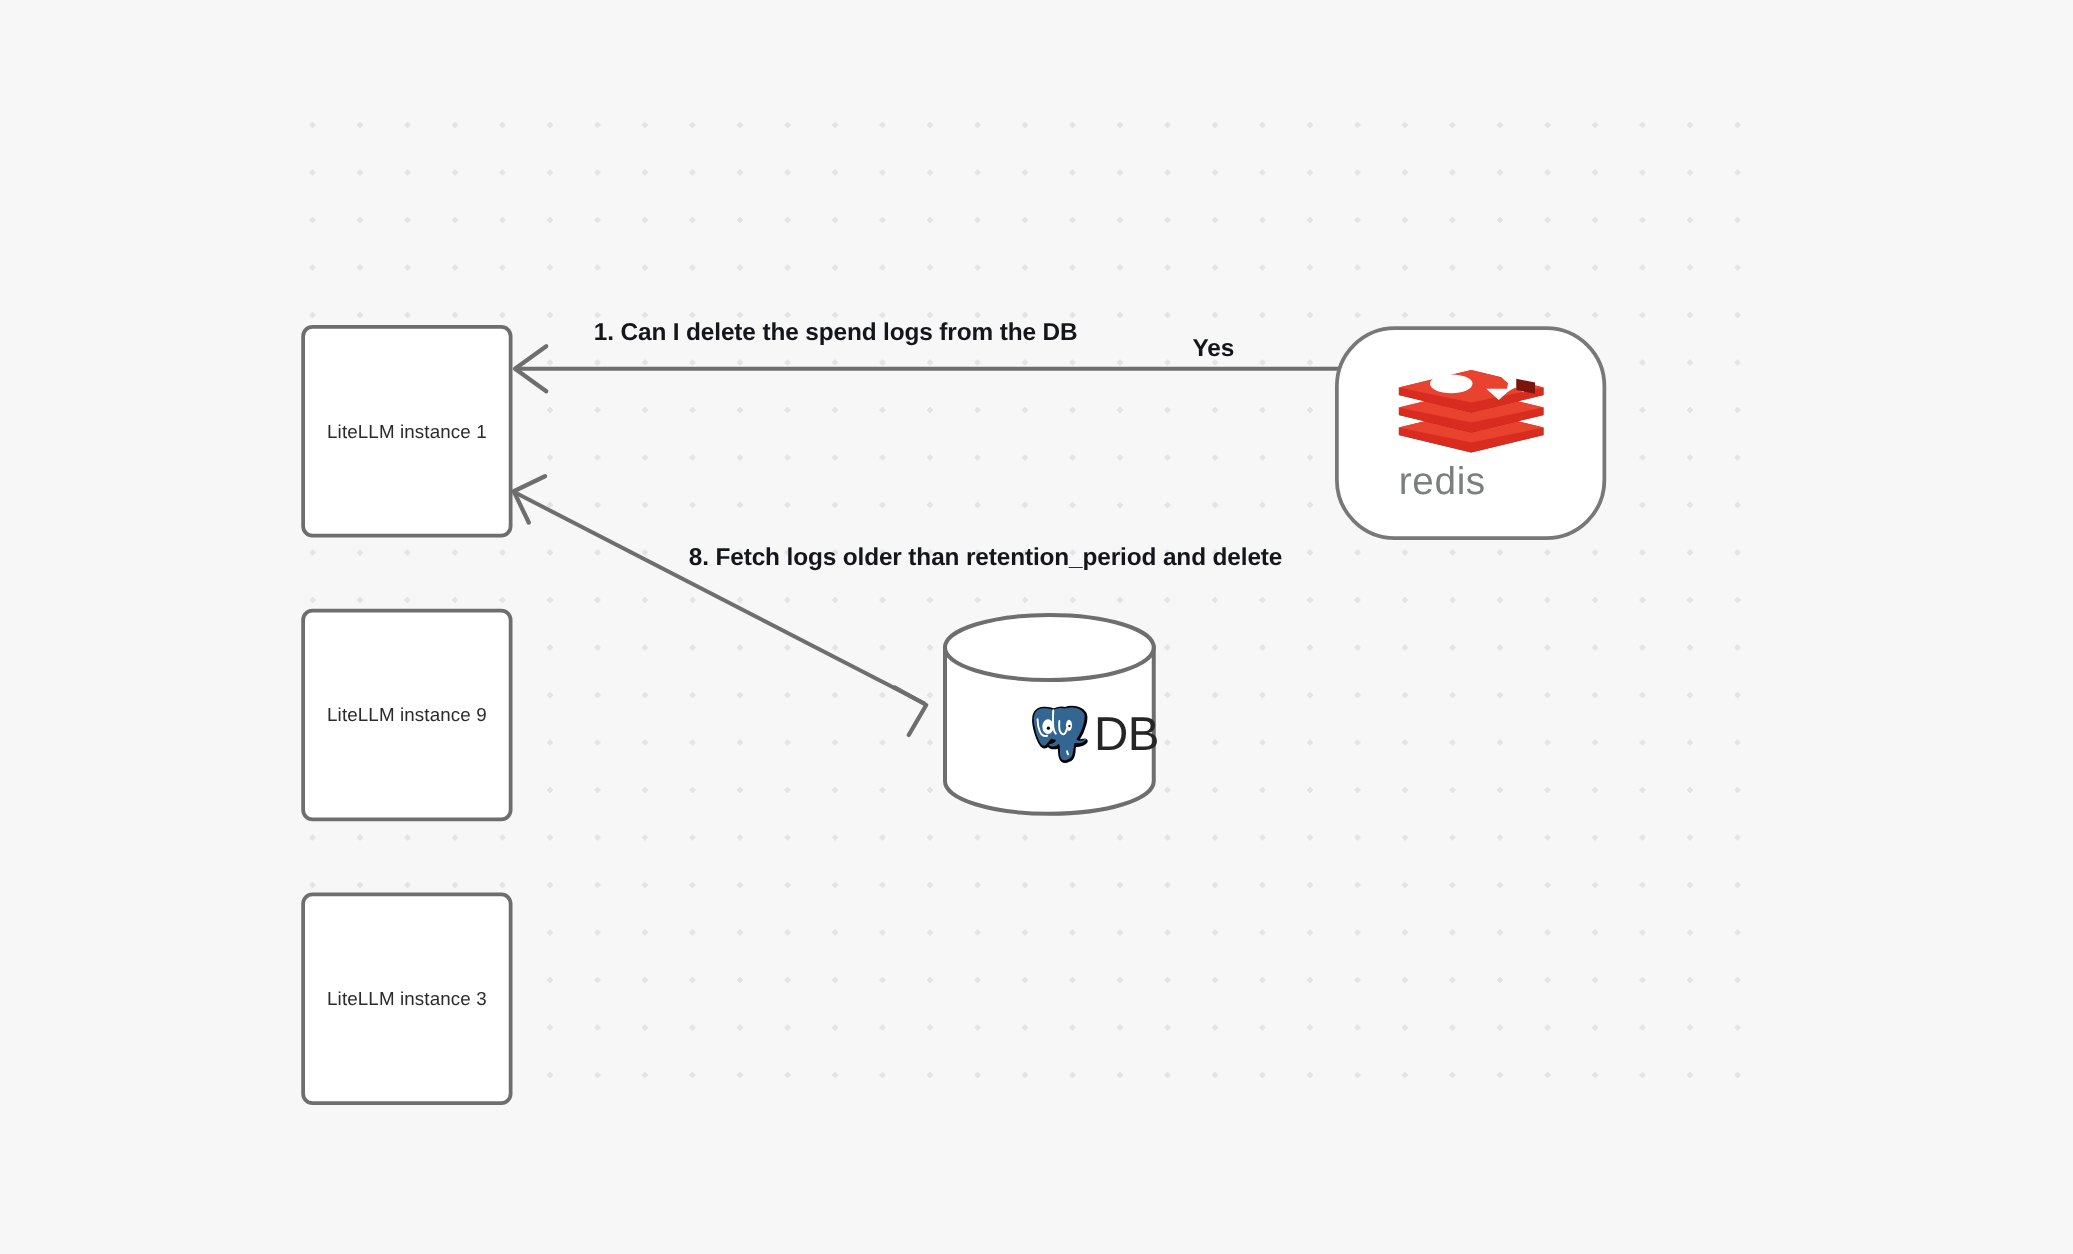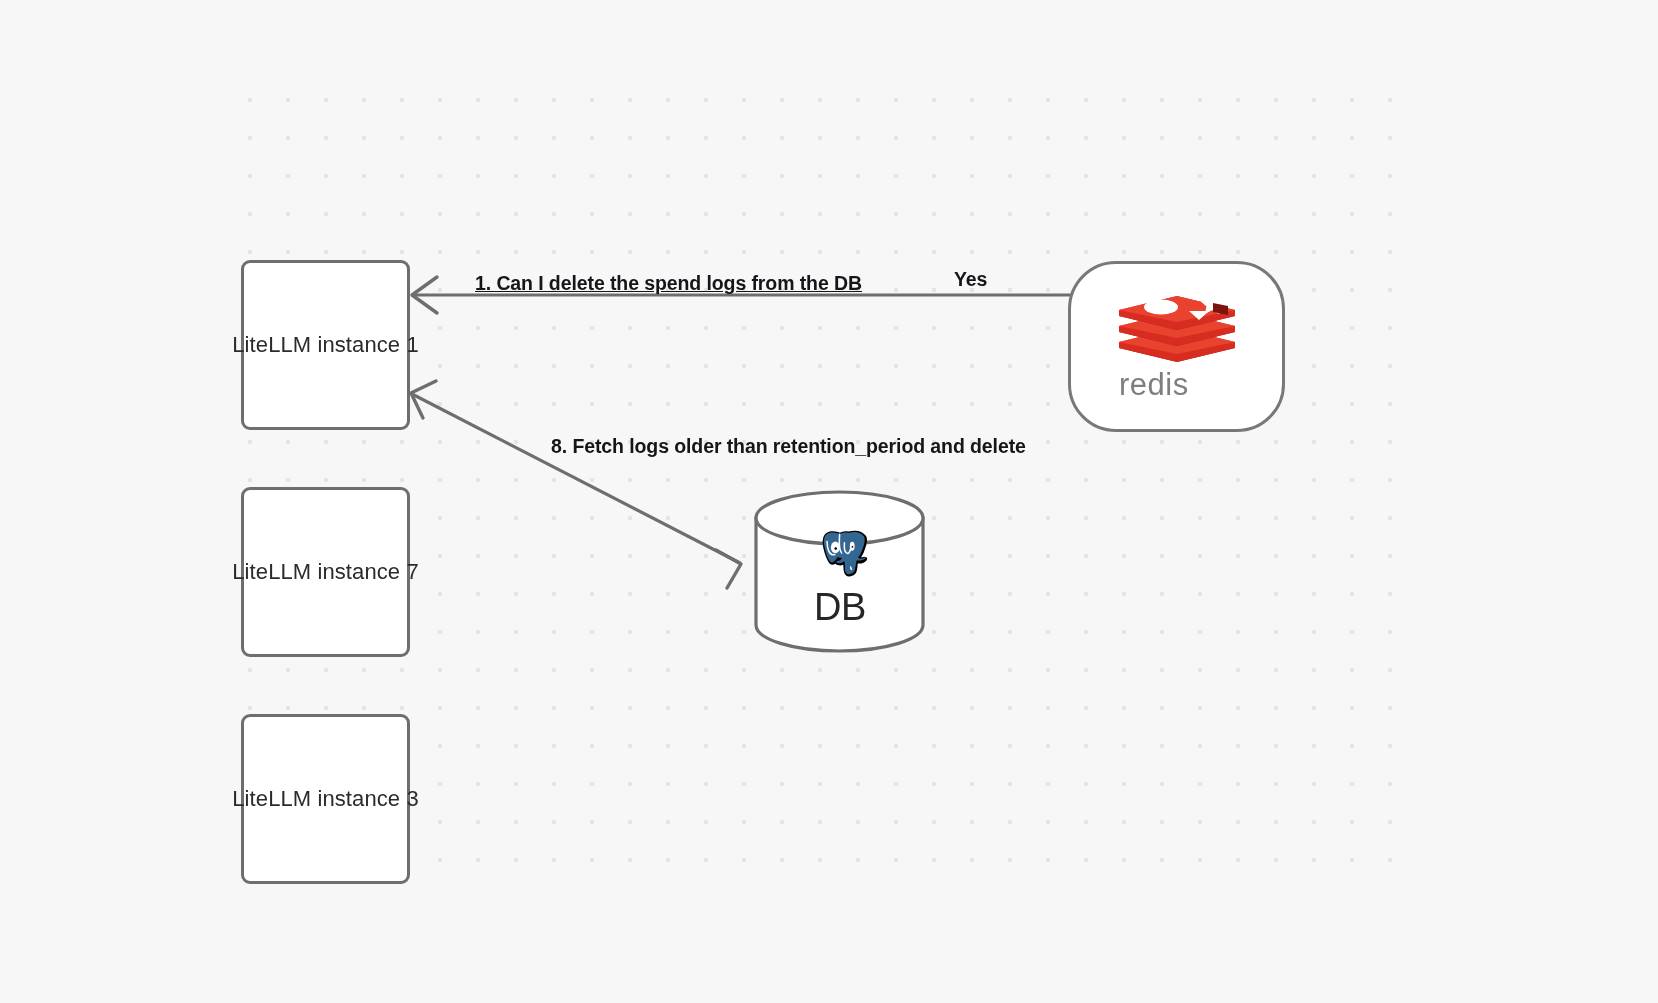--- a/index.html
+++ b/index.html
@@ -42,21 +42,21 @@
     position: absolute;
     background: #ffffff;
     border: 3px solid #6e6e6e;
     border-radius: 9px;
     box-sizing: border-box;
     display: flex;
     align-items: center;
     justify-content: center;
   }
   .node-box .node-label {
-    font-size: 22px;
+    font-size: 15px;
     color: #2b2b2b;
     letter-spacing: .1px;
     white-space: nowrap;
   }
   #node-litellm-1 { left: 241px; top: 260px; width: 169px; height: 170px; }
   #node-litellm-2 { left: 241px; top: 487px; width: 169px; height: 170px; }
   #node-litellm-3 { left: 241px; top: 714px; width: 169px; height: 170px; }
 
   
   #node-redis {
@@ -85,42 +85,41 @@
     width: 175px;
     height: 163px;
   }
   #db-cylinder { position: absolute; left: 0; top: 0; }
   #db-content {
     position: absolute;
     left: 0; top: 0;
     width: 175px; height: 163px;
     display: flex;
     align-items: center;
-    justify-content: flex-start;
+    justify-content: flex-end;
     padding-top: 34px;
     box-sizing: border-box;
-    flex-direction: column;
   }
   #db-text {
     font-size: 38px;
     color: #262626;
     letter-spacing: -0.5px;
     margin-left: 1px;
   }
 
   
   .edge-label {
     position: absolute;
     font-size: 19.5px;
     font-weight: bold;
     color: #14161a;
     white-space: nowrap;
     letter-spacing: -0.1px;
   }
-  #edge-label-1     { left: 475px; top: 272px; text-decoration: underline; }
+  #edge-label-1     { left: 475px; top: 255px; }
   #edge-label-1-yes { left: 954px; top: 268px; }
   #edge-label-2     { left: 551px; top: 435px; }
 </style>
 </head>
 <body>
 
 <div id="dot-grid"></div>
 
 <svg id="wires" viewBox="0 0 1658 1003" xmlns="http://www.w3.org/2000/svg">
 
@@ -147,21 +146,21 @@
 
 <div class="edge-label" id="edge-label-1-yes">Yes</div>
 
 <div class="edge-label" id="edge-label-2">8.  Fetch logs older than retention_period and delete</div>
 
 <div class="node-box" id="node-litellm-1">
   <span class="node-label">LiteLLM instance 1</span>
 </div>
 
 <div class="node-box" id="node-litellm-2">
-  <span class="node-label">LiteLLM instance 7</span>
+  <span class="node-label">LiteLLM instance 9</span>
 </div>
 
 <div class="node-box" id="node-litellm-3">
   <span class="node-label">LiteLLM instance 3</span>
 </div>
 
 <div id="node-redis">
   <svg id="redis-logo-mark" width="122" height="76" viewBox="0 0 122 76" xmlns="http://www.w3.org/2000/svg">
 
     <path d="M61 46 L119 60 L61 74 L3 60 Z" fill="#a32116"></path>

